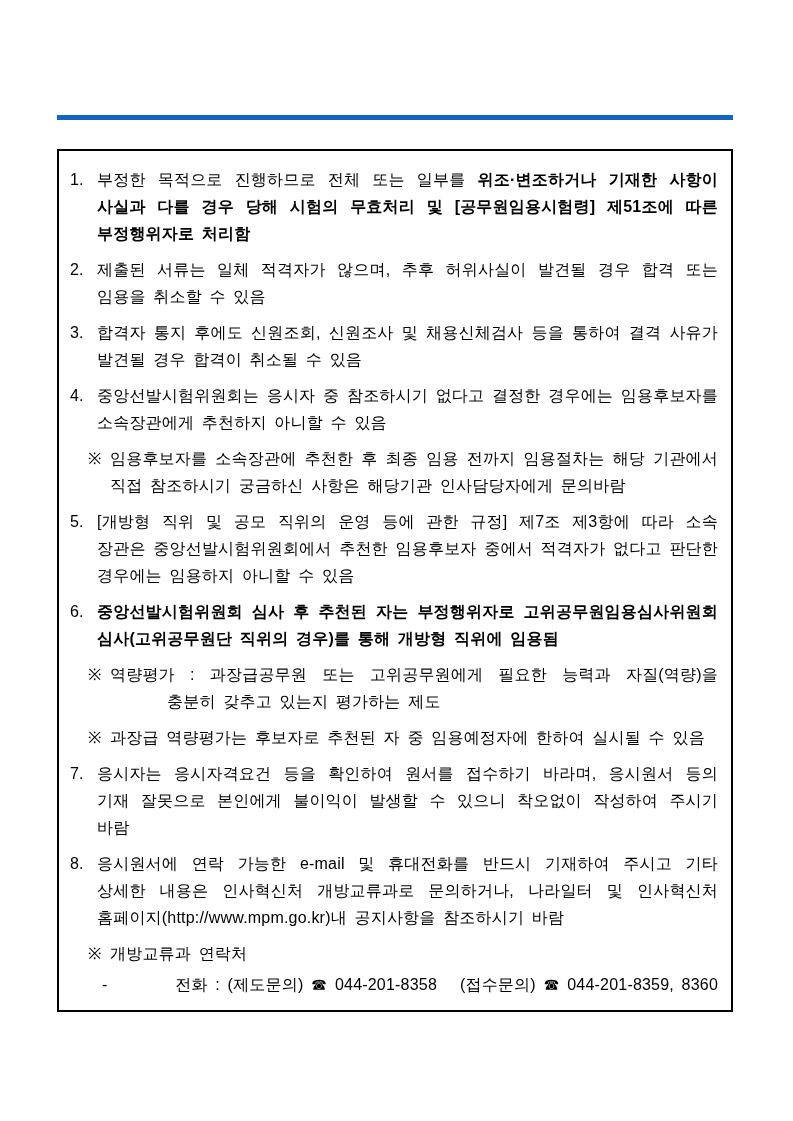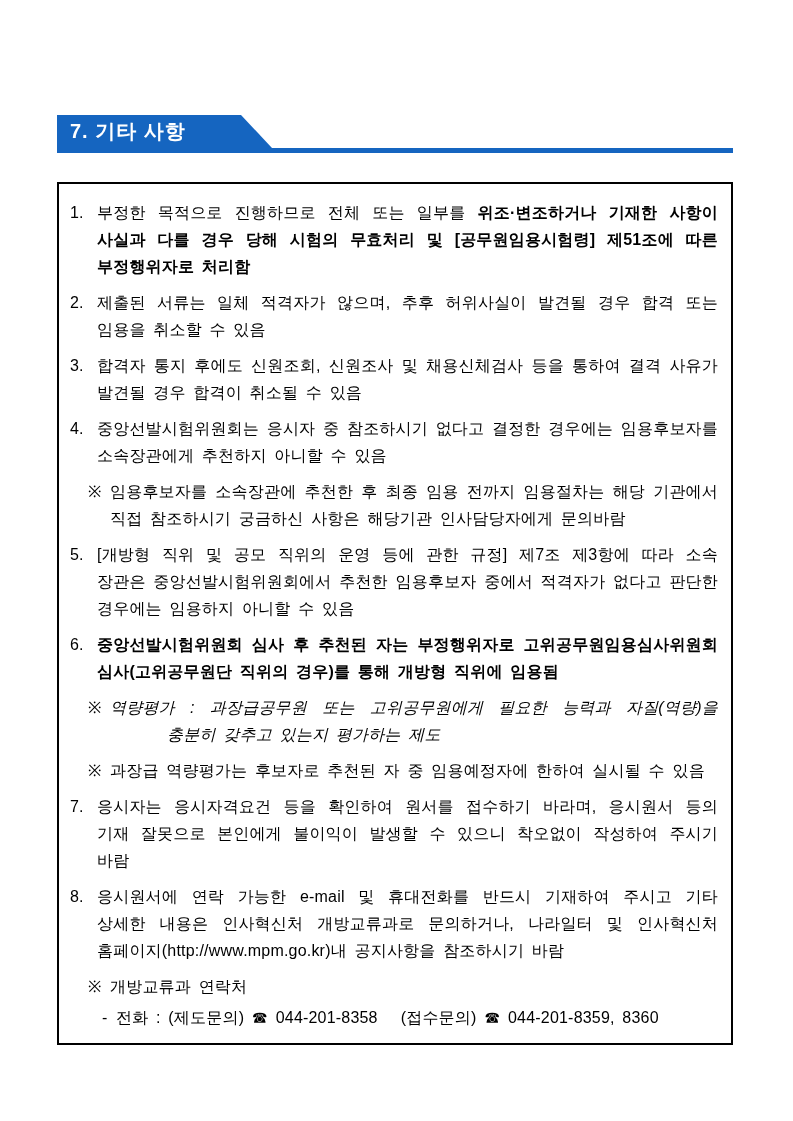--- a/index.html
+++ b/index.html
@@ -61,39 +61,36 @@
   .marker {
     flex: 0 0 auto;
     white-space: nowrap;
   }
   .numbered { padding-left: 1px; }
   .numbered .marker { width: 27px; }
   .note { padding-left: 19px; }
   .note .marker { width: 22px; }
   .note-hang { padding-left: 19px; }
   .note-hang .marker { width: 22px; }
-  .note-hang .text { padding-left: 57px; text-indent: -57px; font-style: italic; }
+  .note-hang .text { padding-left: 57px; text-indent: -57px; }
   .sub { padding-left: 33px; margin-top: -5px; }
   .sub .marker { width: 14px; }
-  .sub .text { white-space: pre-wrap; text-align: left; }
+  .sub .text { white-space: pre-wrap; text-align: right; }
   .text {
     flex: 1 1 auto;
     text-align: justify;
     word-break: keep-all;
     word-spacing: 3px;
   }
   .b { font-weight: bold; }
 </style>
 </head>
 <body>
 
 <header class="doc-header">
-  <div class="banner">
-    <span class="banner-title">7. 기타 사항</span>
-  </div>
   <div class="header-rule"></div>
 </header>
 
 <section class="notice-box" id="notice-box">
     <div class="row numbered">
       <span class="marker">1.</span>
       <div class="text"><span>부정한 목적으로 진행하므로 전체 또는 일부를 </span><span class="b">위조·변조하거나 기재한 사항이 사실과 다를 경우 당해 시험의 무효처리 및 [공무원임용시험령] 제51조에 따른 부정행위자로 처리함</span></div>
     </div>
     <div class="row numbered">
       <span class="marker">2.</span>

